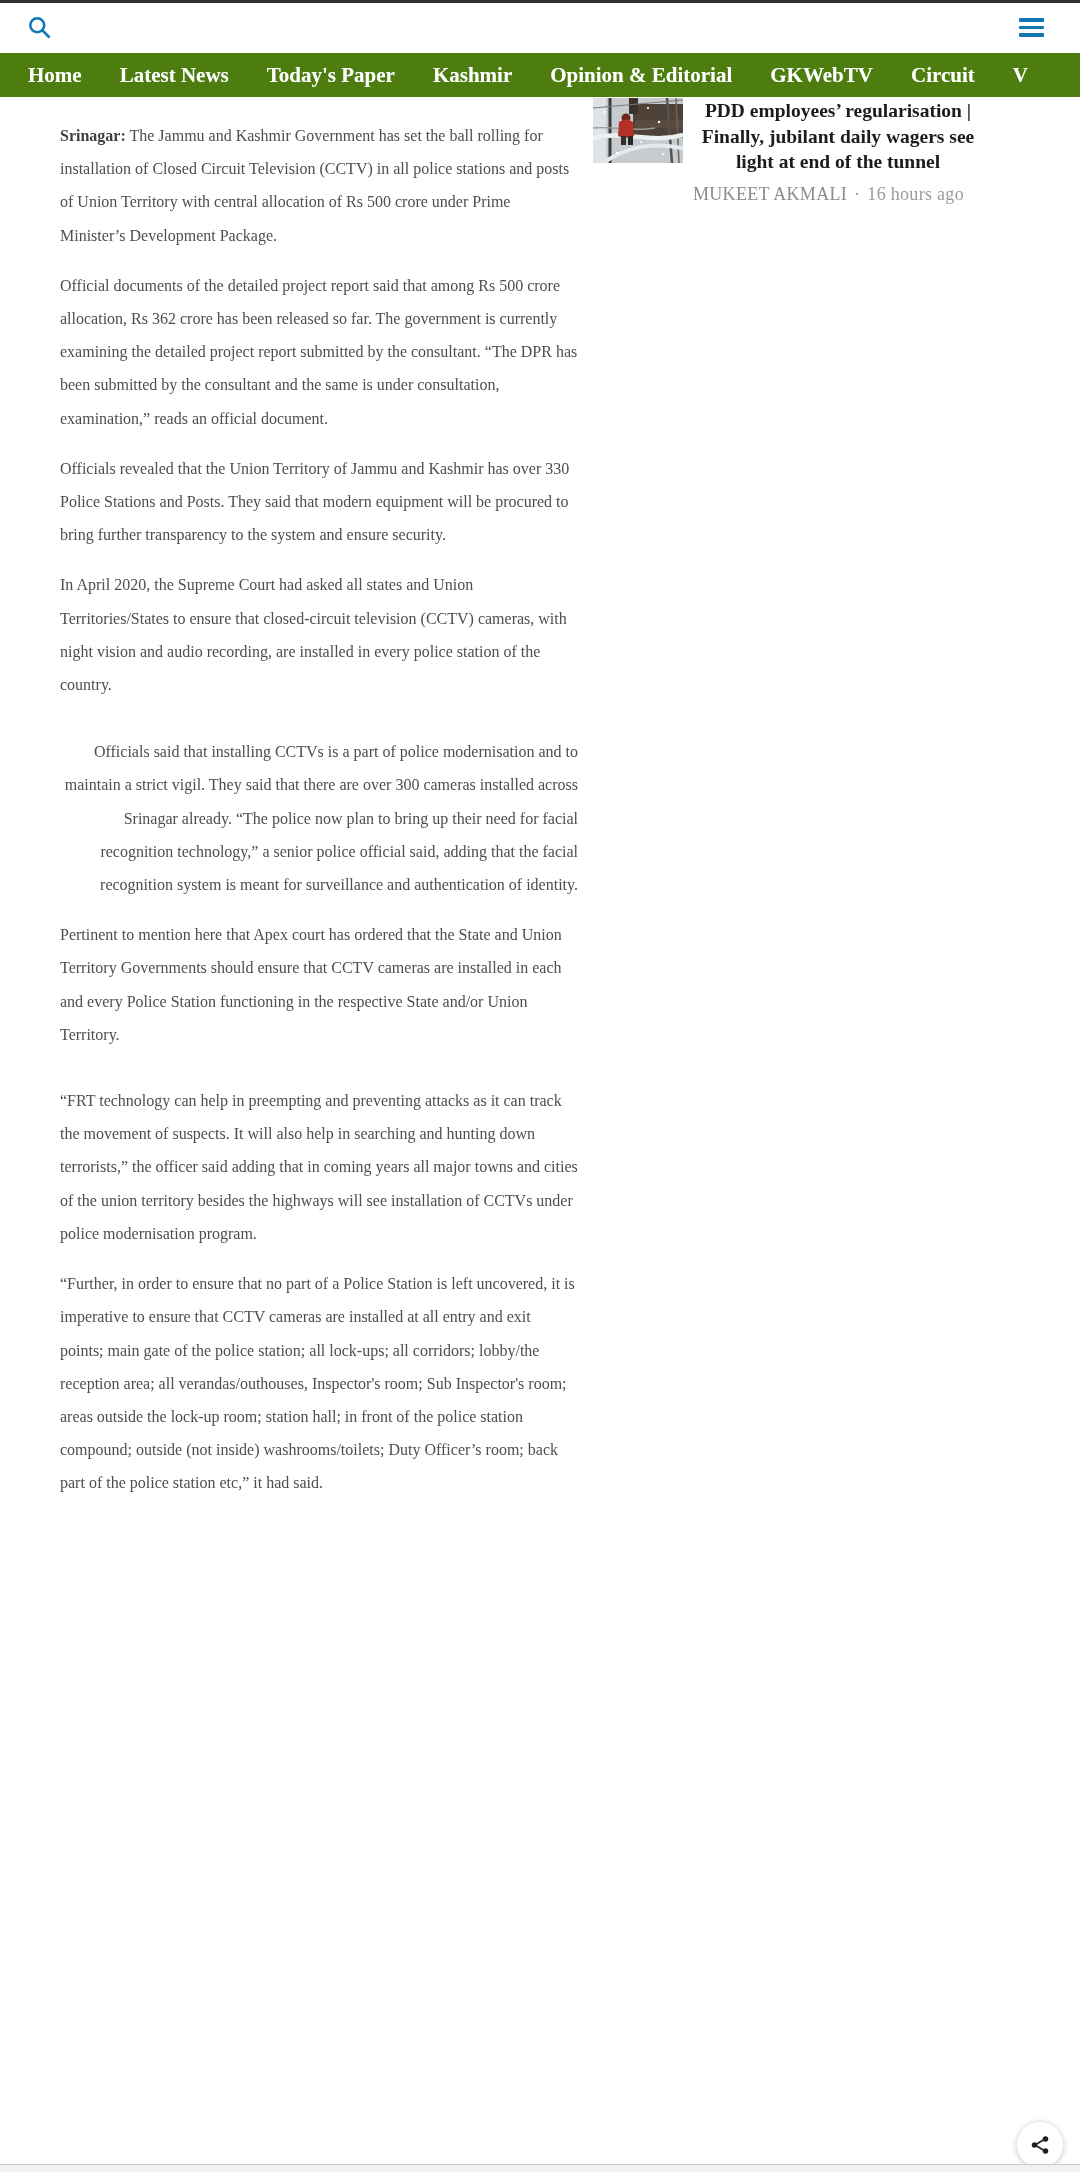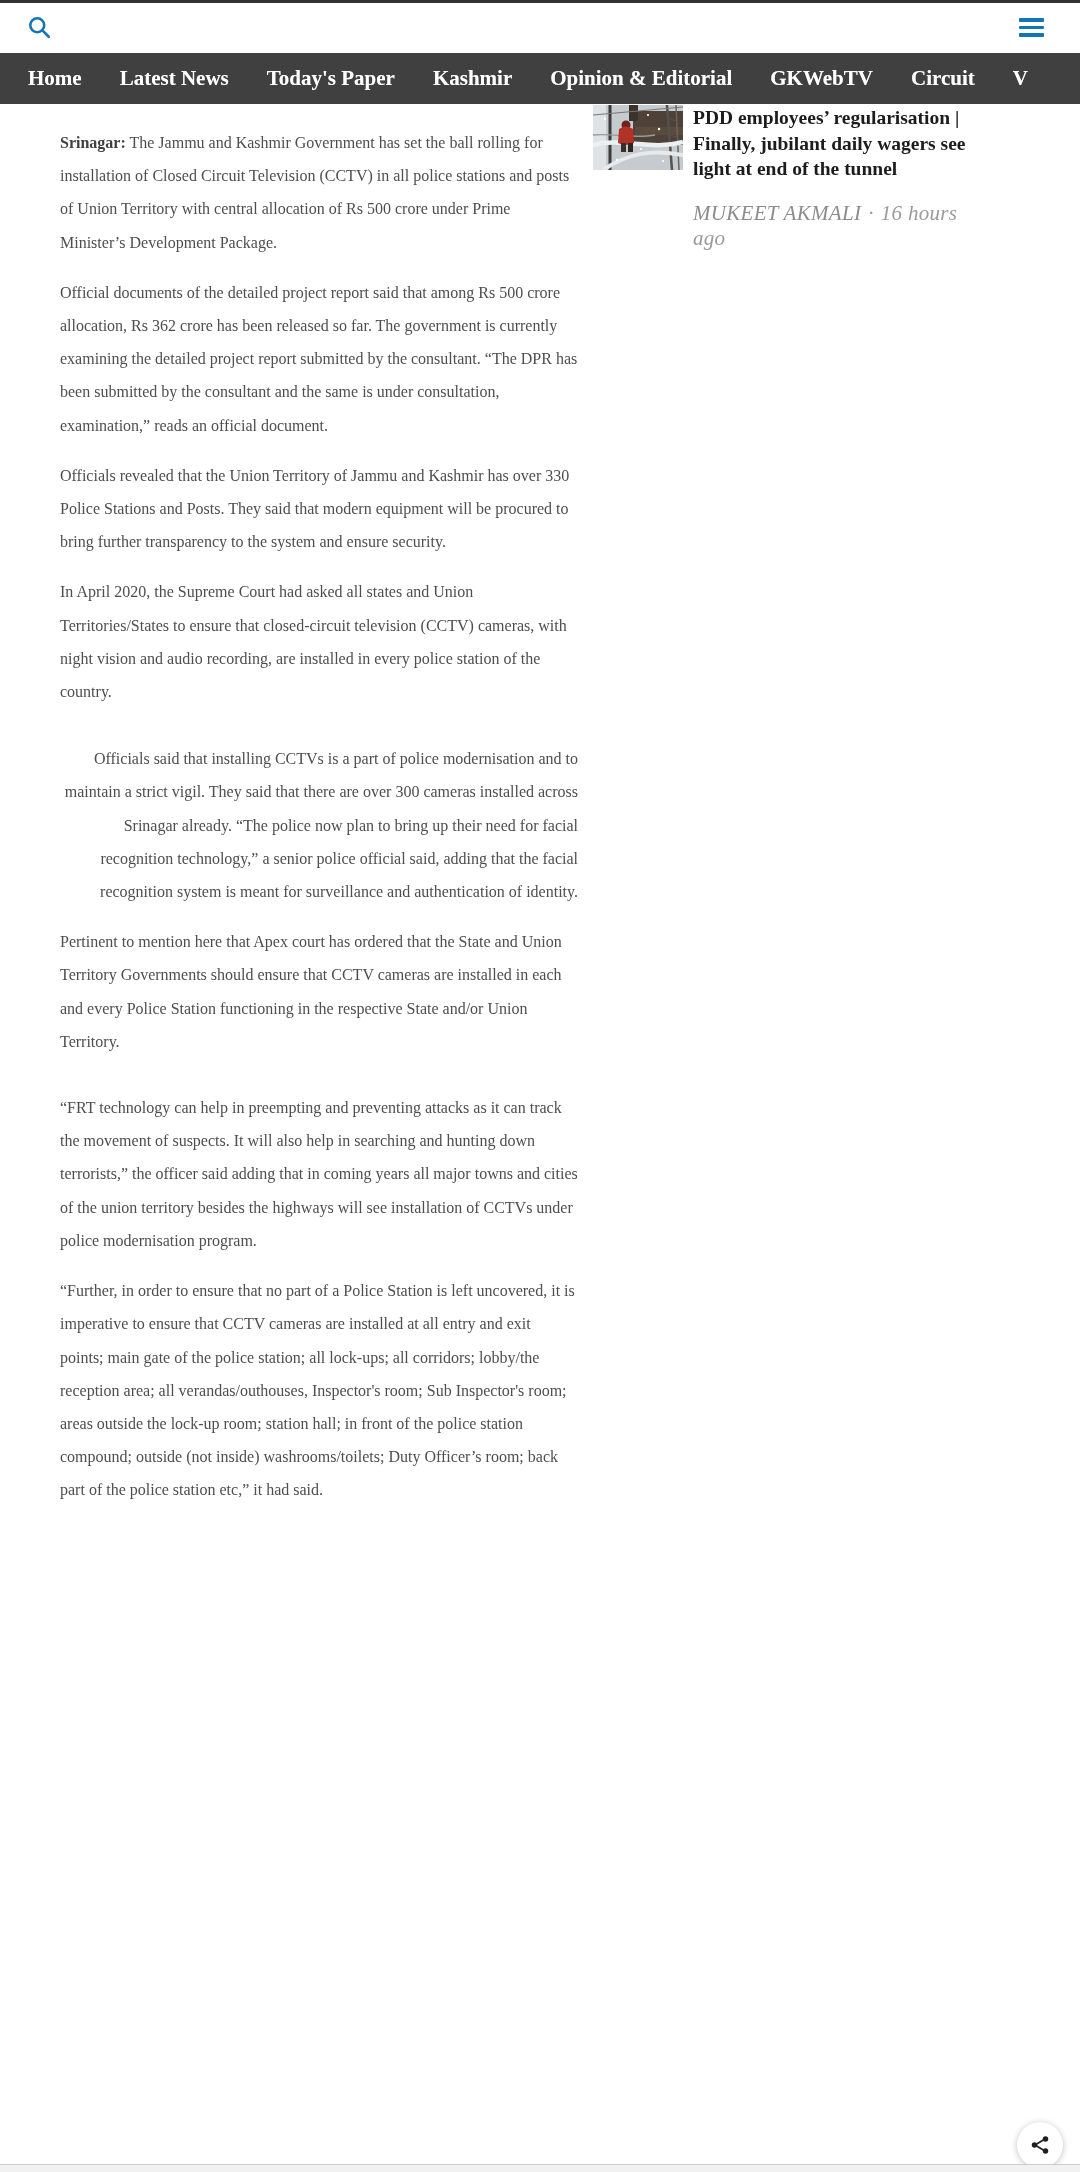--- a/index.html
+++ b/index.html
@@ -20,21 +20,21 @@
   .logo-second { font-family:"Liberation Sans", sans-serif; font-weight:bold;
                  font-size:47px; color:#1f1f1f; display:inline-block;
                  transform:scale(0.86,1.04); transform-origin:left center;
                  letter-spacing:-1.5px; margin-left:4px; }
   .menu-btn { position:absolute; right:36px; top:15px; background:none; border:none;
               cursor:pointer; }
   .menu-icon { display:flex; flex-direction:column; gap:4px; }
   .menu-icon .bar { width:25px; height:3.5px; background:#1276b4; border-radius:1px; }
 
   
-  nav { height:51px; background:#404040; overflow:hidden; }
+  nav { height:44px; background:#4d7c0f; overflow:hidden; }
   nav ul { list-style:none; display:flex; align-items:center; height:100%;
            padding-left:28px; gap:38px; white-space:nowrap; }
   .nav-item { color:#ffffff; font-family:"Liberation Serif", serif; font-weight:bold;
               font-size:21px; flex:none; cursor:pointer;
               text-shadow:0 0 .5px rgba(255,255,255,.4); }
 
   
   main { position:relative; }
 
   article { position:absolute; left:60px; top:0; width:518px;
@@ -44,22 +44,22 @@
   article p:nth-of-type(3) { }
   article p:nth-of-type(5) { margin-top:34px;text-align:right; }
   article p:nth-of-type(7) { margin-top:33px; }
   article p strong { color:#3f3f3f; }
 
   .sidebar { position:absolute; left:593px; top:0; width:487px; }
   .related { display:flex; gap:10px; padding-top:1px; cursor:pointer; }
   .thumb { width:90px; height:65px; flex:none; overflow:hidden; background:#c9ced3; }
   .rel-col { width:290px; }
   .rel-headline { font-family:"Liberation Serif", serif; font-weight:bold;
-                  font-size:19.5px; line-height:25.5px; color:#1c1c1c; }
-  .rel-byline { margin-top:19px; font-size:21px; color:#8c8c8c; letter-spacing:.3px;font-style:italic; }
+                  font-size:19.5px; line-height:25.5px; color:#1c1c1c;text-align:center; }
+  .rel-byline { margin-top:9px; font-size:18px; color:#8c8c8c; letter-spacing:.3px; }
   .rel-byline .dot { margin:0 7px; color:#9a9a9a; }
   .rel-byline .time { color:#9a9a9a; }
 
   
   .share-fab { position:absolute; right:17px; bottom:4px; width:46px; height:46px;
                border-radius:50%; background:#ffffff; border:none; cursor:pointer;
                box-shadow:0 1px 6px rgba(0,0,0,.25);
                display:flex; align-items:center; justify-content:center; }
 
   

